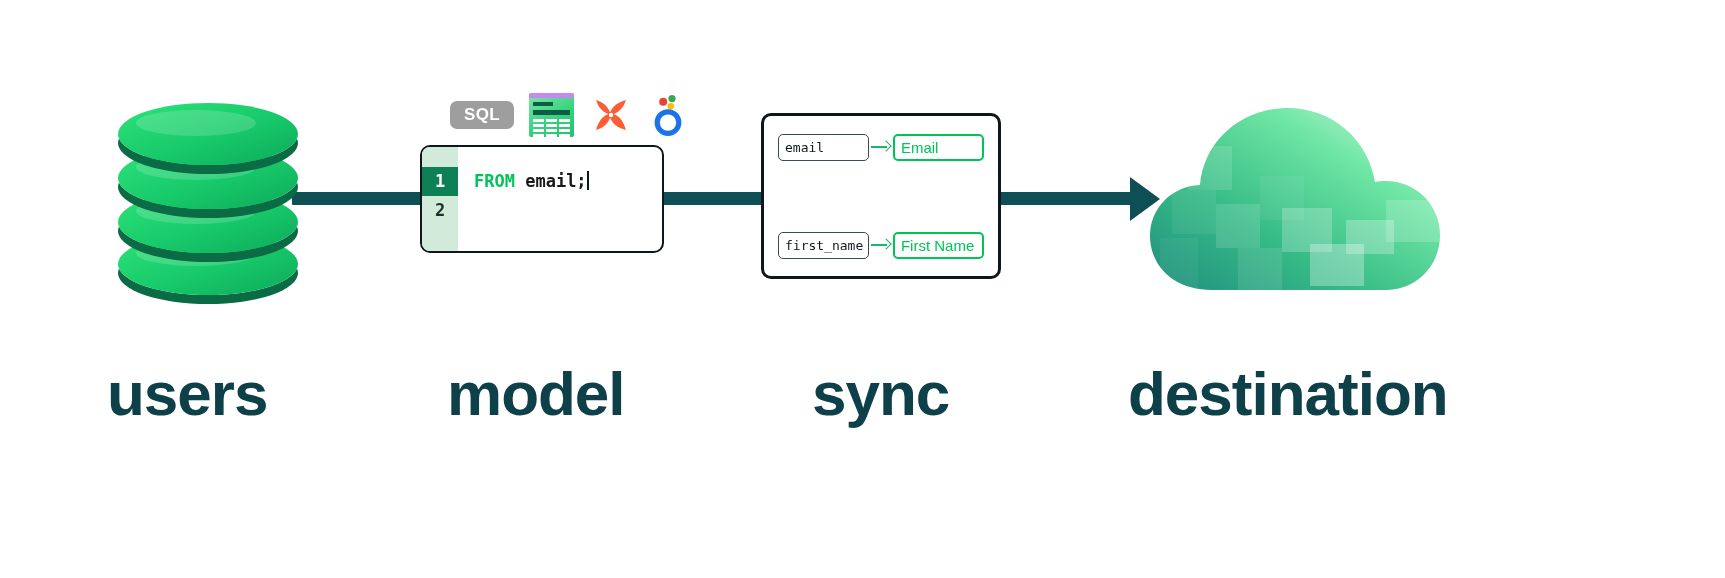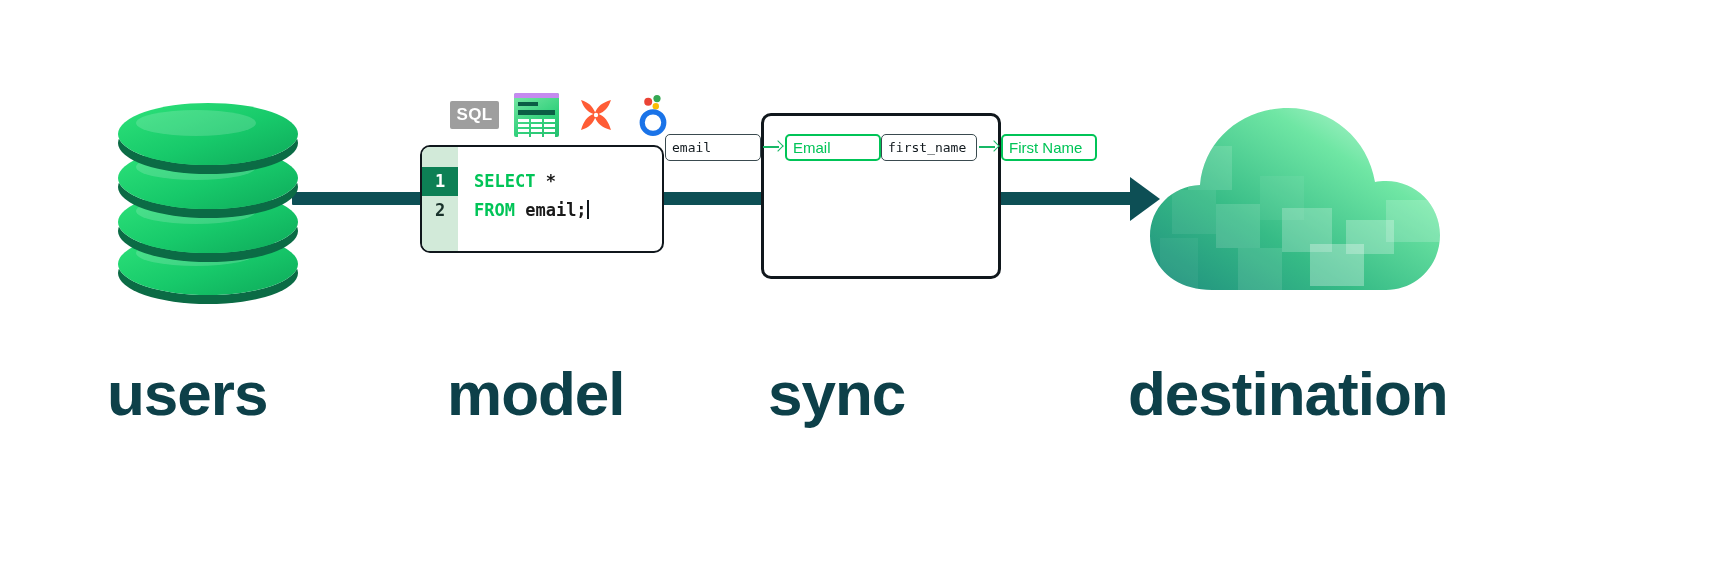--- a/index.html
+++ b/index.html
@@ -76,23 +76,23 @@
     position: absolute;
     left: 450px;
     top: 92px;
     display: flex;
     align-items: center;
     gap: 15px;
     height: 46px;
   }
   
   .ic-sql {
-    width: 49px; height: 28px;
+    width: 64px; height: 28px;
     background: #9e9e9e;
-    border-radius: 2px;
+    border-radius: 7px;
     color: #ffffff;
     font-size: 17px;
     font-weight: bold;
     letter-spacing: 0.4px;
     display: flex;
     align-items: center;
     justify-content: center;
     font-family: "Liberation Sans", sans-serif;
   }
   
@@ -176,21 +176,22 @@
     left: 761px;
     top: 113px;
     width: 240px;
     height: 166px;
     background: #ffffff;
     border: 3px solid #10171c;
     border-radius: 10px;
     box-sizing: border-box;
     padding: 16px 14px;
     display: flex;
-    justify-content: center;
+    flex-direction: column;
+    justify-content: space-between;
   }
   .map-row {
     display: flex;
     align-items: center;
     height: 30px;
   }
   .field-src {
     width: 96px;
     height: 27px;
     box-sizing: border-box;
@@ -258,21 +259,21 @@
     top: 358px;
     color: #0d4049;
     font-family: "Liberation Sans", sans-serif;
     font-weight: bold;
     font-size: 62px;
     letter-spacing: -1px;
     white-space: nowrap;
   }
   #label-source      { left: 107px; }
   #label-model       { left: 447px; }
-  #label-sync        { left: 768px; }
+  #label-sync        { left: 812px; }
   #label-destination { left: 1128px; text-align: right; }
 </style>
 </head>
 <body>
 
 <div id="stage">
 
   <div class="connector" id="conn-source-model"></div>
   <div class="connector" id="conn-model-sync"></div>
   <div class="connector" id="conn-sync-dest"></div>
@@ -330,21 +331,20 @@
       <circle cx="50" cy="74" r="27" fill="none" stroke="#1a73e8" stroke-width="13"></circle>
     </svg>
   </div>
 
   <div id="sql-card">
     <div id="sql-gutter">
       <div class="gutter-num active">1</div>
       <div class="gutter-num">2</div>
     </div>
     <div id="sql-code">
-      <div class="code-line"><span class="kw">SELECT</span><span class="plain"> *</span></div>
       <div class="code-line"><span class="kw">FROM</span><span class="plain"> email;</span><span class="caret"></span></div>
     </div>
   </div>
 
   <div id="sync-card">
 
     <div class="map-row">
       <div class="field-src">email</div>
       <div class="map-arrow">
         <div class="shaft"></div>

